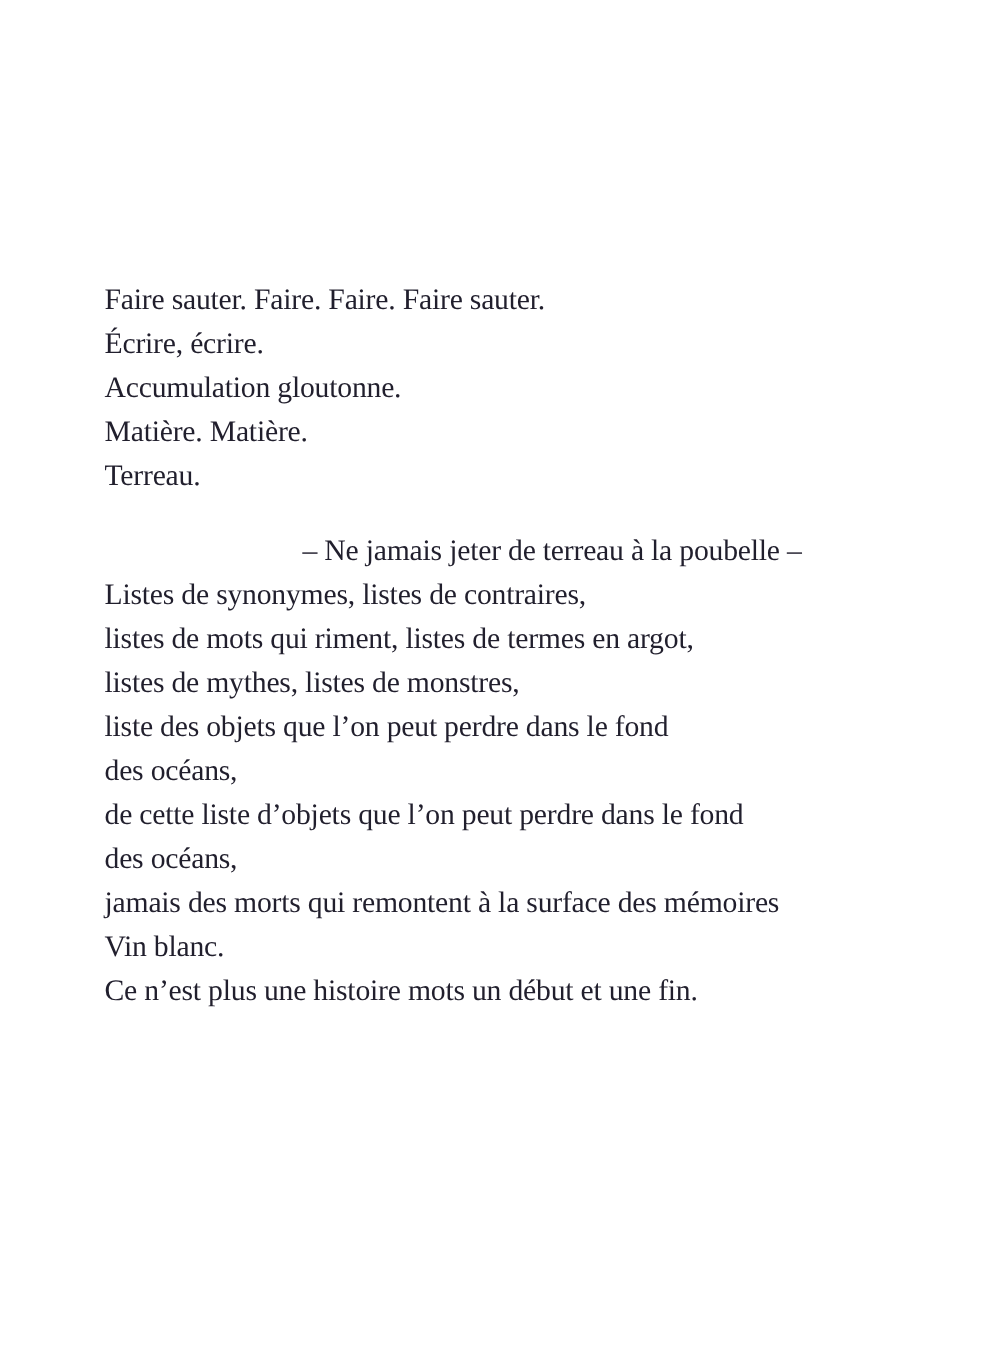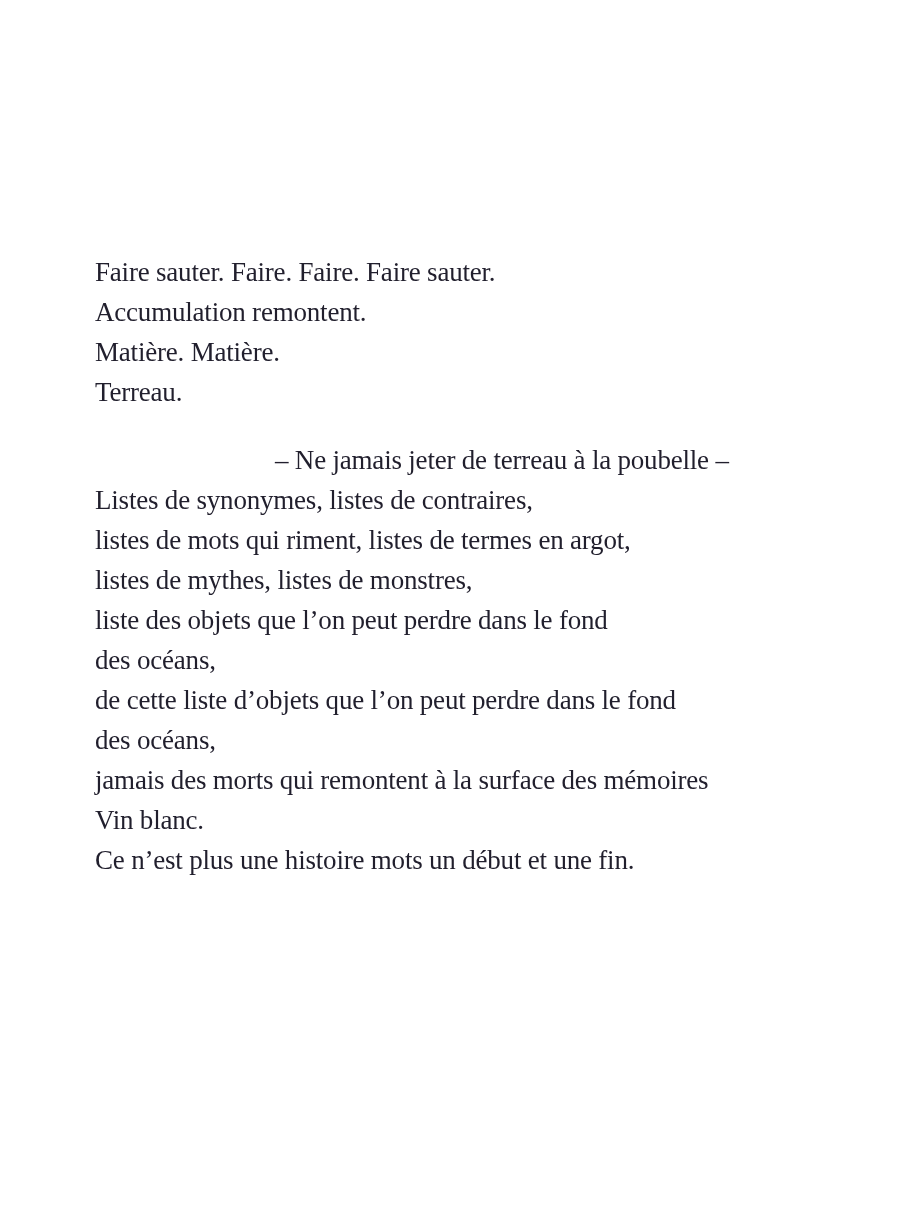--- a/index.html
+++ b/index.html
@@ -38,21 +38,22 @@
     padding-left: 180px;
     margin-top: 28px;
   }
 </style>
 </head>
 <body style="background: rgb(255, 255, 255);">
 
 <div class="page">
   <div class="poem" style="color: rgb(33, 31, 45);">
     <div class="poem-line">Faire sauter. Faire. Faire. Faire sauter.</div>
-    <div class="poem-line">Accumulation remontent.</div>
+    <div class="poem-line">Écrire, écrire.</div>
+    <div class="poem-line">Accumulation gloutonne.</div>
     <div class="poem-line">Matière. Matière.</div>
     <div class="poem-line">Terreau.</div>
     <div class="poem-line indented">– Ne jamais jeter de terreau à la poubelle –</div>
     <div class="poem-line">Listes de synonymes, listes de contraires,</div>
     <div class="poem-line">listes de mots qui riment, listes de termes en argot,</div>
     <div class="poem-line">listes de mythes, listes de monstres,</div>
     <div class="poem-line">liste des objets que l’on peut perdre dans le fond</div>
     <div class="poem-line">des océans,</div>
     <div class="poem-line">de cette liste d’objets que l’on peut perdre dans le fond</div>
     <div class="poem-line">des océans,</div>

